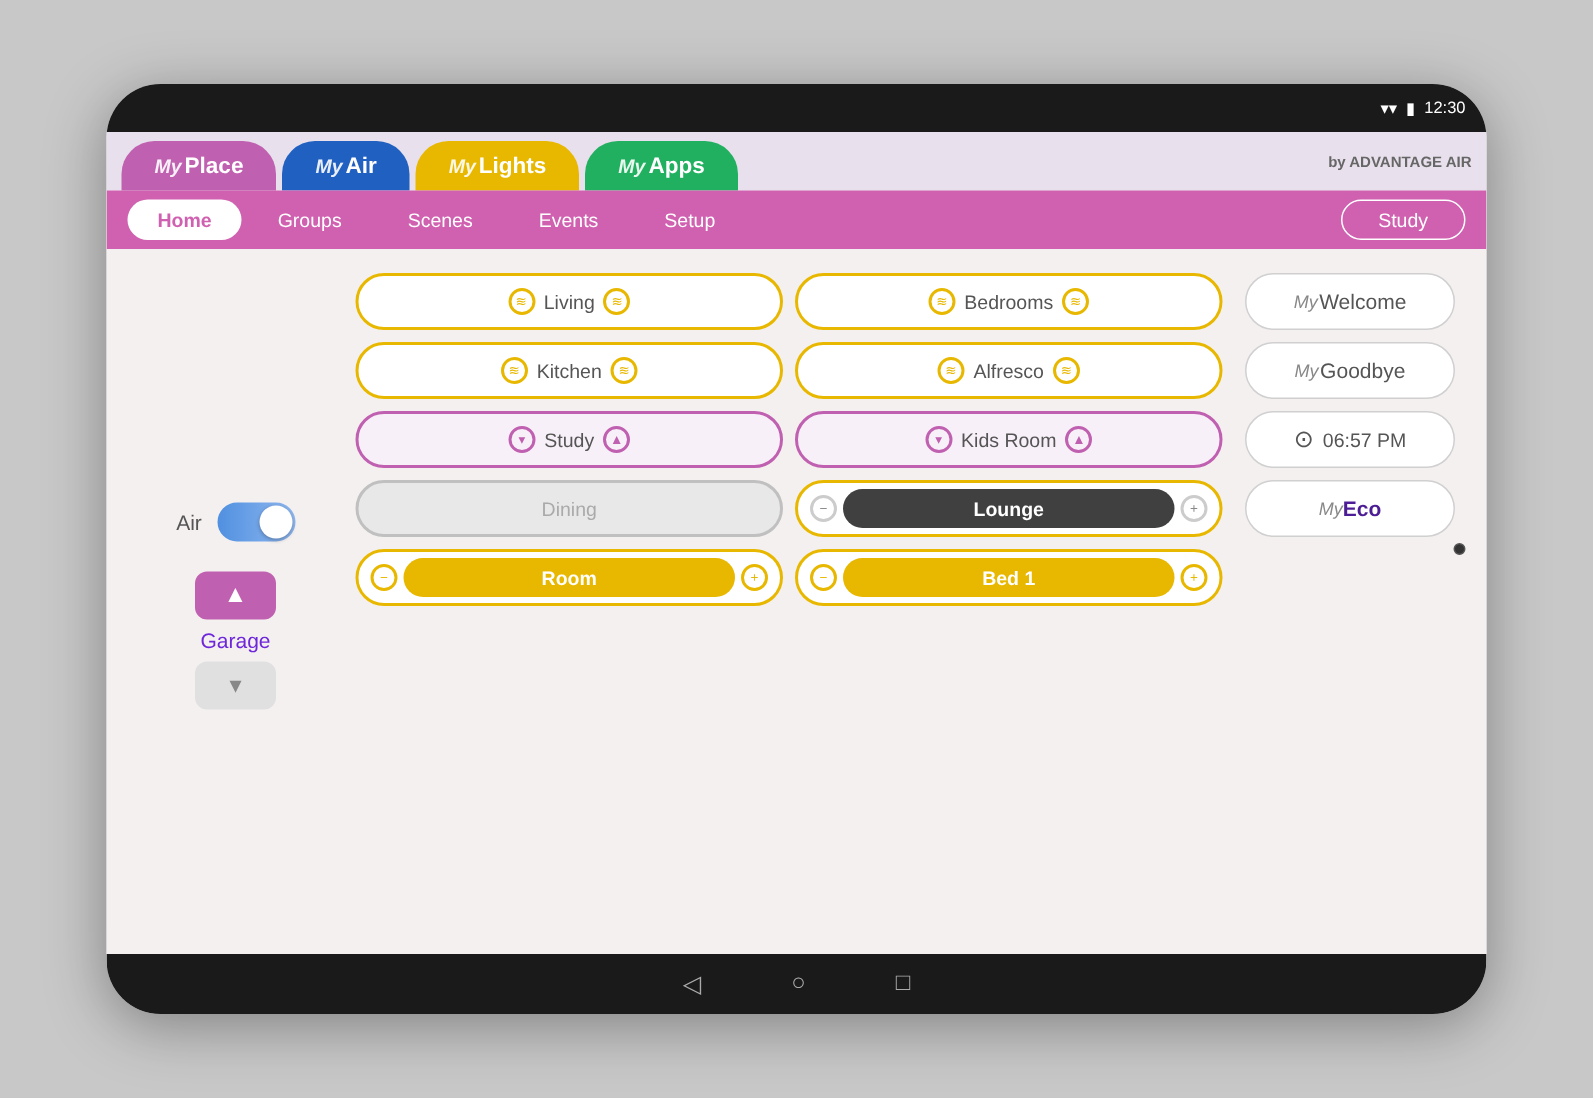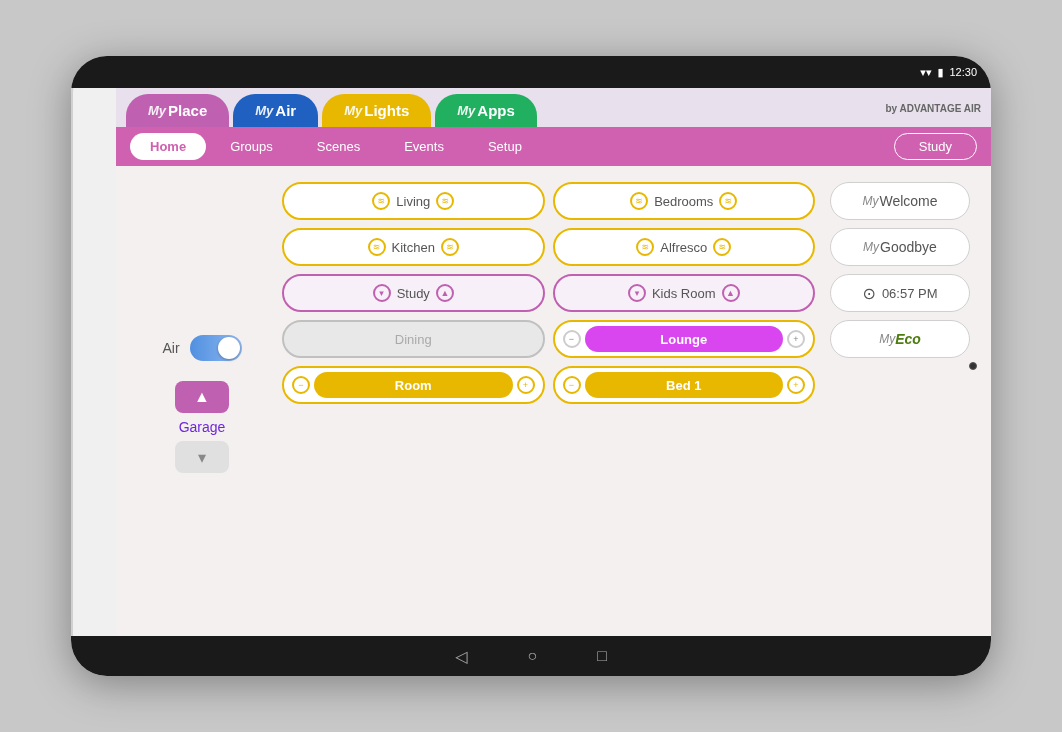--- a/index.html
+++ b/index.html
@@ -40,21 +40,20 @@
       color: white;
       font-size: 11px;
     }
 
     .tablet-screen {
       flex: 1;
       background: #f5f0f5;
       display: flex;
       flex-direction: column;
       overflow: hidden;
-      margin-left: 45px;
     }
 
     
     .top-tabs {
       display: flex;
       align-items: center;
       background: #e8e0ec;
       padding: 6px 10px 0 10px;
       gap: 4px;
     }
@@ -235,21 +234,21 @@
       border-radius: 20px;
       border: 2px solid #e8b800;
       background: white;
       display: flex;
       align-items: center;
       justify-content: space-between;
       padding: 0 8px;
       cursor: pointer;
     }
     .lounge-center {
-      background: #d946ef;
+      background: #404040;
       flex: 1;
       margin: 2px 4px;
       border-radius: 14px;
       display: flex;
       align-items: center;
       justify-content: center;
       height: 26px;
       font-size: 13px;
       font-weight: 600;
       color: white;
@@ -311,21 +310,21 @@
       cursor: pointer;
       font-size: 14px;
       font-weight: 500;
       color: #555;
     }
     .eco-btn .my-prefix {
       font-style: italic;
       font-size: 12px;
       color: #888;
     }
-    .eco-suffix { font-weight: 700; color: #4d7c0f; font-style: italic; }
+    .eco-suffix { font-weight: 700; color: #4c1d95; }
 
     
     .tablet-bottom-bar {
       background: #1a1a1a;
       height: 40px;
       display: flex;
       align-items: center;
       justify-content: center;
       gap: 60px;
       flex-shrink: 0;

